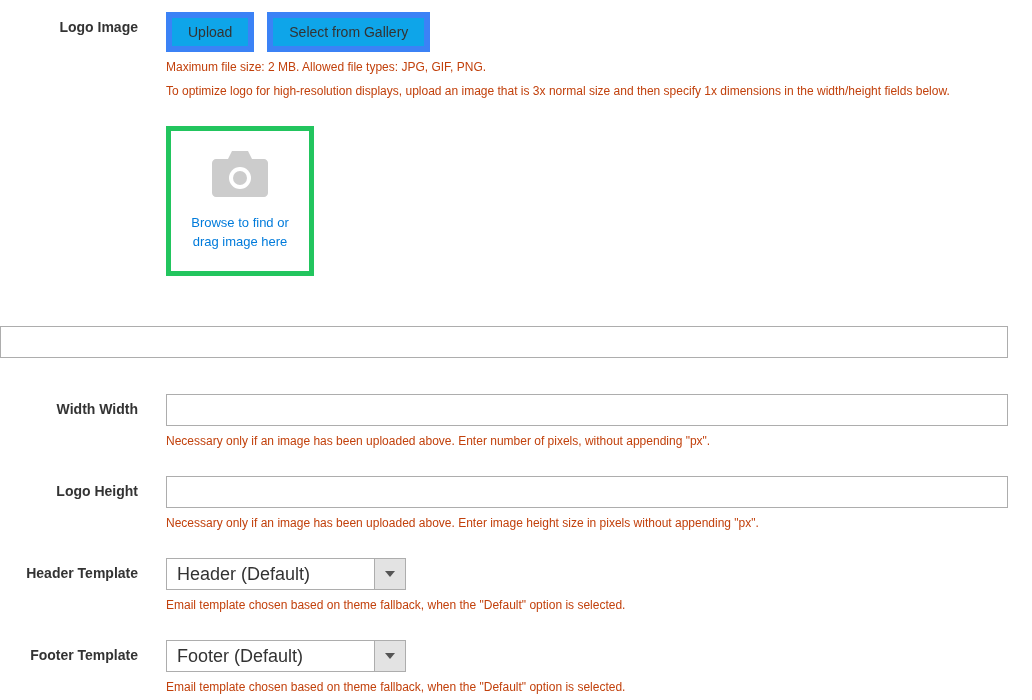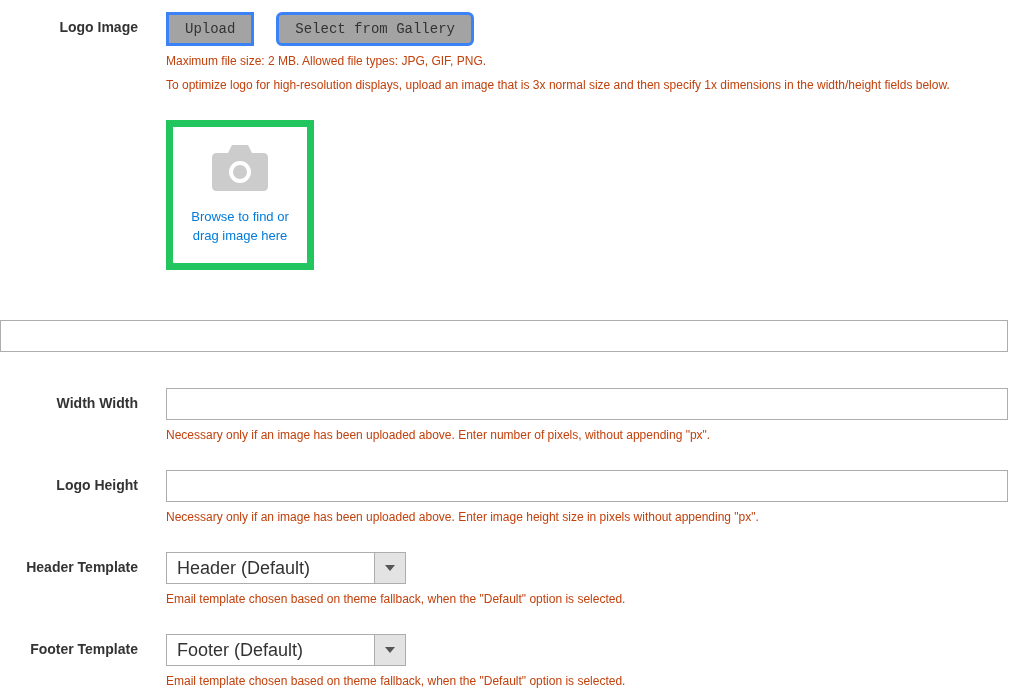--- a/index.html
+++ b/index.html
@@ -28,43 +28,42 @@
       color: #333;
       flex-shrink: 0;
       padding-left: 20px;
     }
     .field-col {
       flex: 1;
       padding-right: 12px;
     }
     .btn {
       display: inline-block;
-      background: #a3a3a3;
-      border: 3px solid #3b82f6;
+      background: #0ea5e9;
+      border: 6px solid #3b82f6;
       color: #333;
       padding: 6px 16px;
       font-size: 14px;
       cursor: pointer;
-      font-family: Liberation Mono, monospace;
+      font-family: Liberation Sans, sans-serif;
     }
     .btn + .btn {
-      margin-left: 18px;
-      border-radius: 6px;
+      margin-left: 9px;
     }
     .help-text {
       font-size: 12px;
       color: #c2410c;
       margin-top: 6px;
       line-height: 1.5;
     }
     .upload-box {
       margin-top: 26px;
       width: 148px;
       height: 150px;
-      border: 7px solid #22c55e;
+      border: 5px solid #22c55e;
       display: flex;
       flex-direction: column;
       align-items: center;
       justify-content: center;
       padding: 10px;
       cursor: pointer;
     }
     .upload-box svg {
       margin-bottom: 14px;
     }

